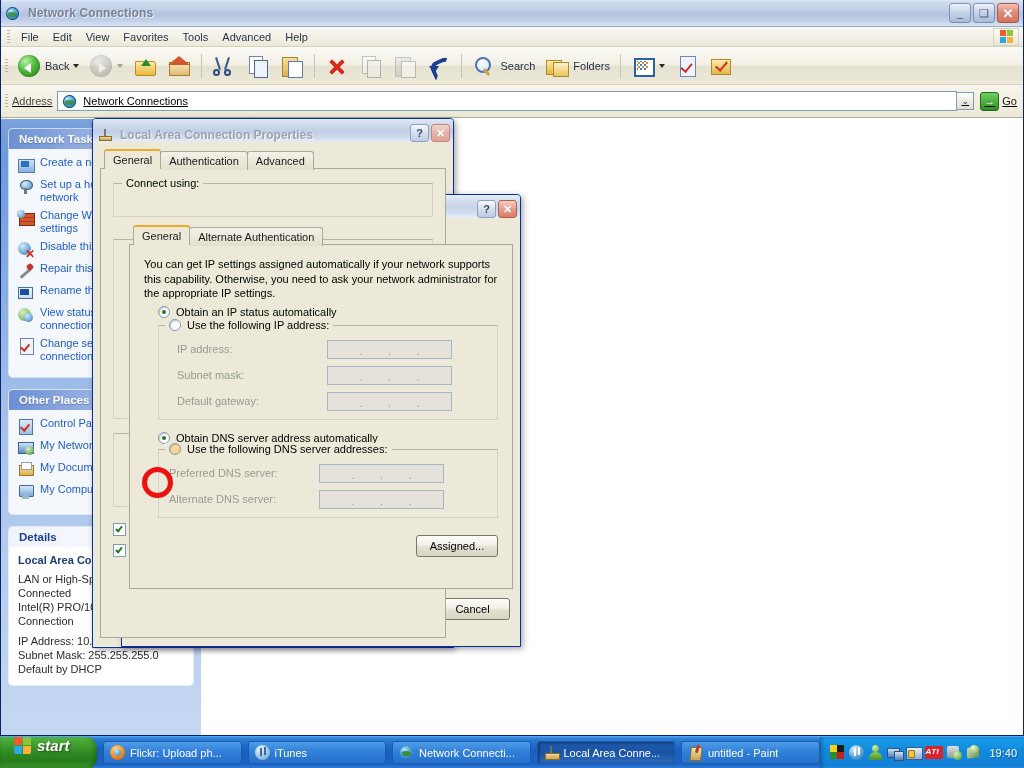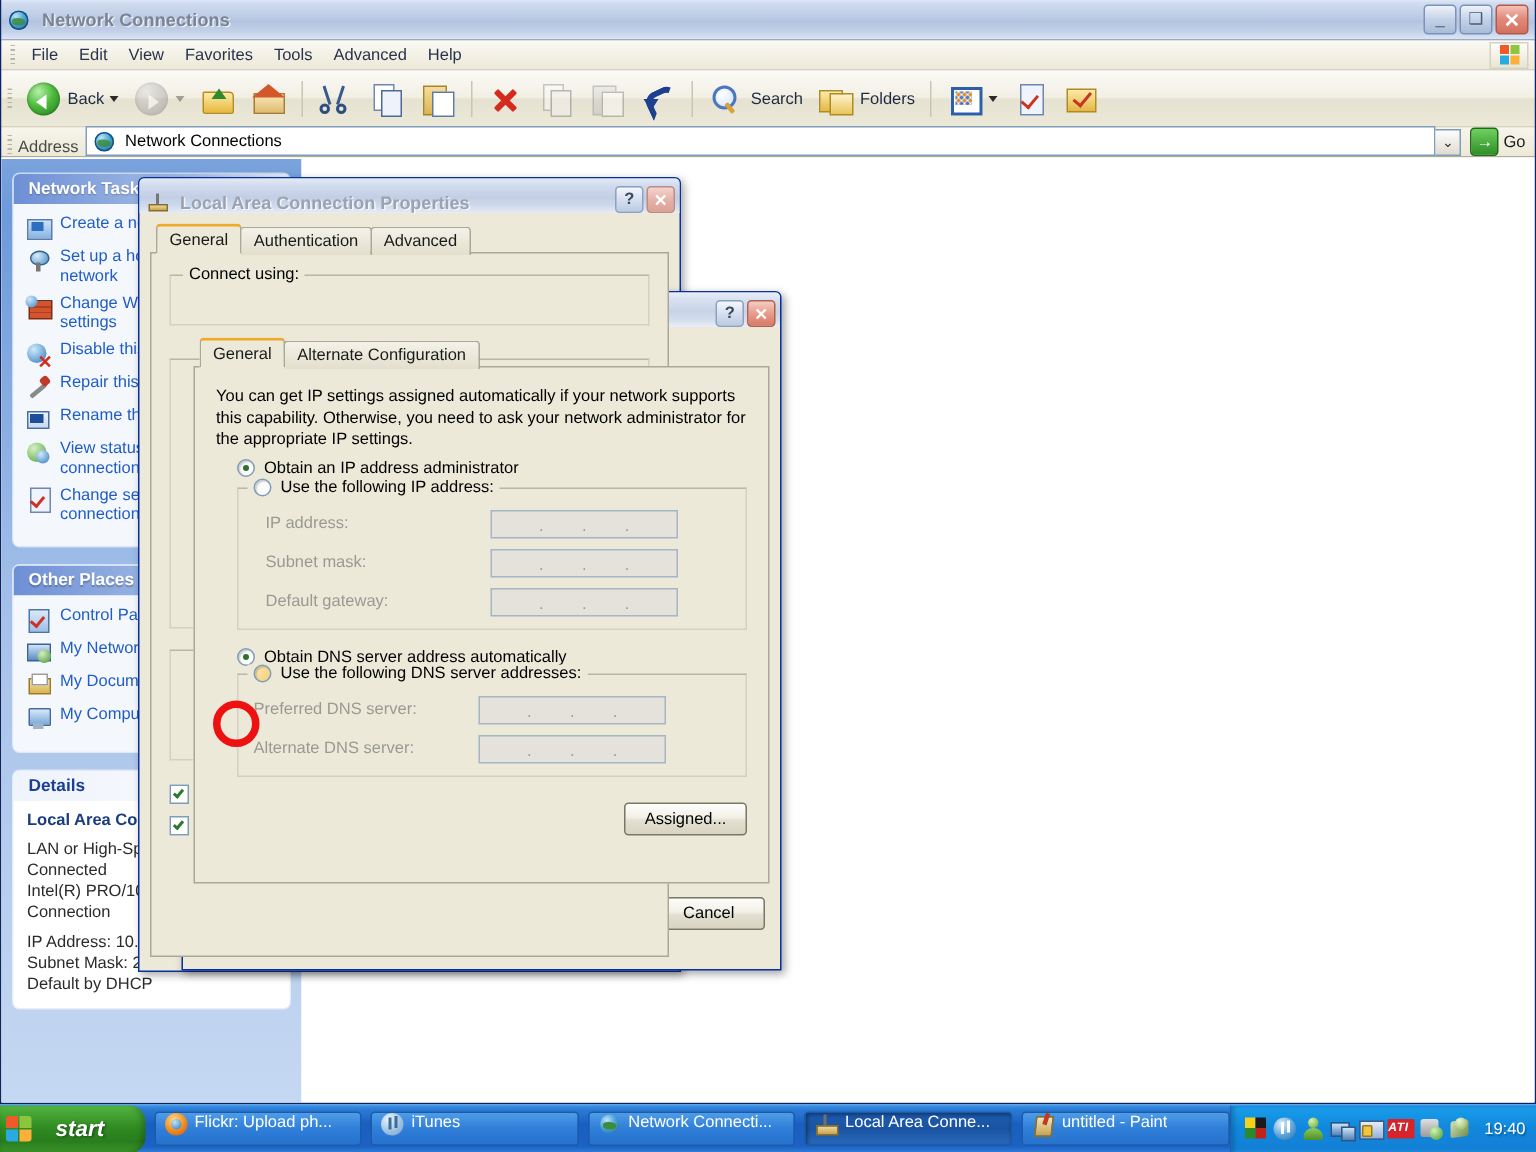--- a/index.html
+++ b/index.html
@@ -132,24 +132,25 @@
       radial-gradient(circle,#e08a2a 1.2px,transparent 1.4px),
       radial-gradient(circle,#4b76c0 1.2px,transparent 1.4px);
     background-size:4px 4px; background-position:0 0, 2px 2px;}
   .ic-doccheck::before{content:"";position:absolute;left:5px;top:2px;width:14px;height:19px;background:#eef3fd;border:1px solid #6f86ad;}
   .ic-doccheck::after{content:"";position:absolute;left:8px;top:7px;width:5px;height:9px;border:2px solid #cc3322;border-top:none;border-left:none;transform:rotate(40deg);}
   .ic-foldercheck::before{content:"";position:absolute;left:2px;top:5px;width:18px;height:14px;background:linear-gradient(to bottom,#fdeaa8,#e3b845);border:1px solid #b08c27;}
   .ic-foldercheck::after{content:"";position:absolute;left:9px;top:5px;width:5px;height:10px;border:2px solid #cc3322;border-top:none;border-left:none;transform:rotate(40deg);}
 
   
   #addressbar {
-    height: 20px; display: flex; align-items: flex-end;
+    height: 33px; display: flex; align-items: center;
     background: linear-gradient(to bottom,#f7f5ec,#ece9d8);
     border-bottom: 1px solid #b0ac9b;
     padding-left: 4px;
+    text-decoration: underline;
   }
   #addressbar .albl { font-size:11px;color:#4a4a46;margin-right:5px; }
   #addr-input {
     flex: 1; height: 20px; background:#fff; border:1px solid #7f9db9;
     display:flex; align-items:center; gap:5px; padding:0 4px; font-size:11px; color:#000;
   }
   #addr-drop { width:17px;height:18px;background:linear-gradient(to bottom,#fdfdfd,#dfdcd0);
     border:1px solid #7f9db9;border-left:none;display:flex;align-items:center;justify-content:center; }
   #go-btn { display:flex;align-items:center;gap:3px;margin-left:6px;padding-right:6px; }
   .go-circle{width:19px;height:19px;border-radius:3px;background:linear-gradient(to bottom,#6fcf5f,#2f8f27);
@@ -296,35 +297,35 @@
   #taskbar {
     position:absolute; left:0; bottom:0; width:1024px; height:32px;
     background: linear-gradient(to bottom,#3d92e5 0%,#2b7cd6 8%,#195fc0 40%,#1c62c4 88%,#2e7ad6 100%);
     border-top:1px solid #56a5f0;
     display:flex; align-items:center;
   }
   #start-btn {
     width:100px;height:32px;
     background: linear-gradient(to bottom,#5ec24a 0%,#48a836 14%,#2f8a22 48%,#287d1d 75%,#3f9a2c 100%);
     border-radius:0 11px 11px 0;
-    display:flex;align-items:center;gap:16px;padding-left:4px;
+    display:flex;gap:6px;padding-left:14px;
     box-shadow: inset -2px 0 4px rgba(0,0,0,.25);
   }
   #start-btn .slogo{width:17px;height:17px;position:relative;}
   .winflag{position:absolute;width:8px;height:8px;}
   .wf1{left:0;top:0;background:#f05a28;border-radius:2px 0 0 0;}
   .wf2{left:9px;top:0;background:#8cc63f;border-radius:0 2px 0 0;}
   .wf3{left:0;top:9px;background:#29abe2;border-radius:0 0 0 2px;}
   .wf4{left:9px;top:9px;background:#fbb03b;border-radius:0 0 2px 0;}
   #start-btn .stext{font-size:15px;font-style:italic;font-weight:bold;color:#fff;text-shadow:1px 1px 2px rgba(0,0,0,.45);}
   .tbtn {
     height:23px; width:143px; margin-left:6px;
     background: linear-gradient(to bottom,#4e9ce8,#2f7ed8 50%,#2672ce);
     border:1px solid #1b5ca8; border-radius:3px;
-    display:flex; gap:5px; padding:0 6px;
+    display:flex; align-items:center; gap:5px; padding:0 6px;
     color:#fff; font-size:11px; overflow:hidden; white-space:nowrap;
   }
   .tbtn.active { background: linear-gradient(to bottom,#1d5bb0,#1a53a2 50%,#2a69bd);
                  box-shadow: inset 1px 1px 3px rgba(0,0,0,.45); }
   .tbtn .tlbl{overflow:hidden;text-overflow:ellipsis;}
   .tray {
     margin-left:auto; height:32px; display:flex; align-items:center; gap:4px;
     padding:0 7px 0 9px;
     background: linear-gradient(to bottom,#2196ea 0%,#179ae8 10%,#1188dd 45%,#1280d6 90%,#2a93e2 100%);
     border-left:1px solid #1464b0;
@@ -630,30 +631,30 @@
         </div>
       <div class="dbtn close">
           <span>✕</span>
         </div>
     </div>
   </div>
 
   <div class="dlg-inner">
     <div class="tabstrip">
       <div class="tab sel">General</div>
-      <div class="tab">Alternate Configuration</div>
+      <div class="tab">Alternate Authentication</div>
     </div>
 
     <div class="tabpage" style="height:345px;padding:12px 14px 10px 14px;">
 
       <div style="font-size:11px;line-height:14.5px;color:#000;margin-bottom:5px;">You can get IP settings assigned automatically if your network supports this capability. Otherwise, you need to ask your network administrator for the appropriate IP settings.</div>
 
       <div class="radio-row" style="margin-left:14px;">
         <span class="radio on"></span>
-        <span class="rlabel">Obtain an IP address administrator</span>
+        <span class="rlabel">Obtain an IP status automatically</span>
       </div>
 
       <div class="groupbox" style="margin:0 0 0 14px;padding:14px 10px 6px 18px;">
         <div class="gb-legend" style="left:6px;display:flex;align-items:center;gap:6px;">
           <span class="radio"></span>
           <span class="rlabel">Use the following IP address:</span>
         </div>
         <div class="field-row">
           <span class="field-label">IP address:</span>
           <span class="ipbox">

